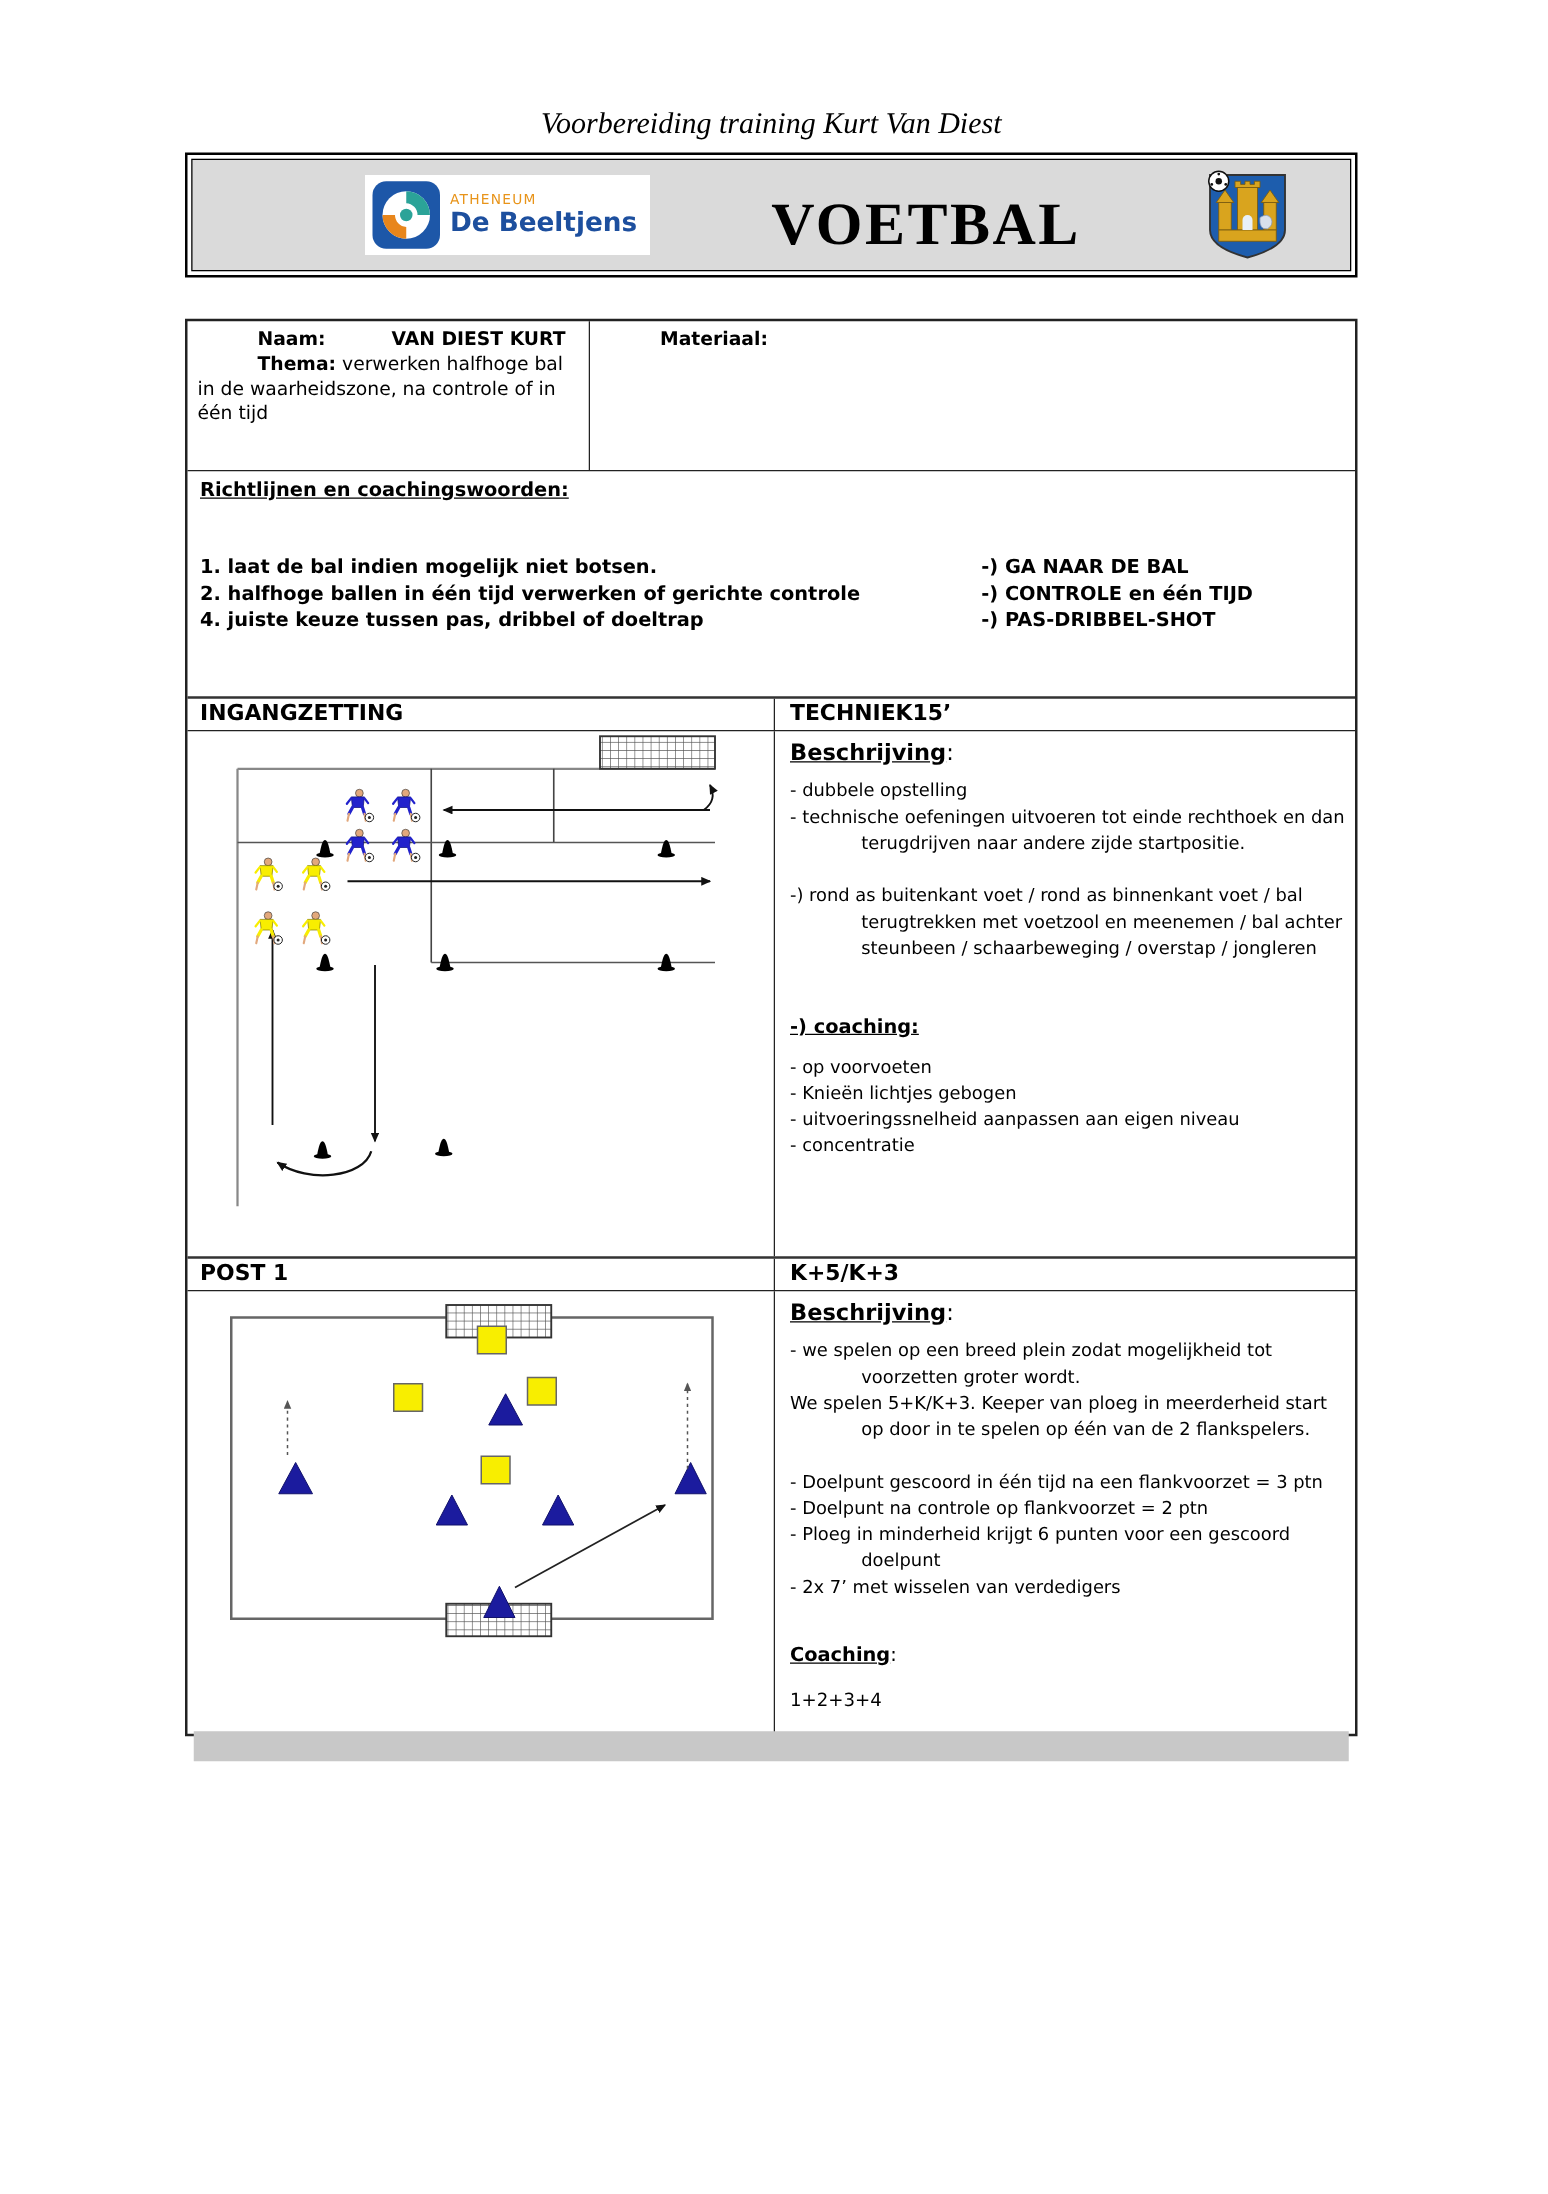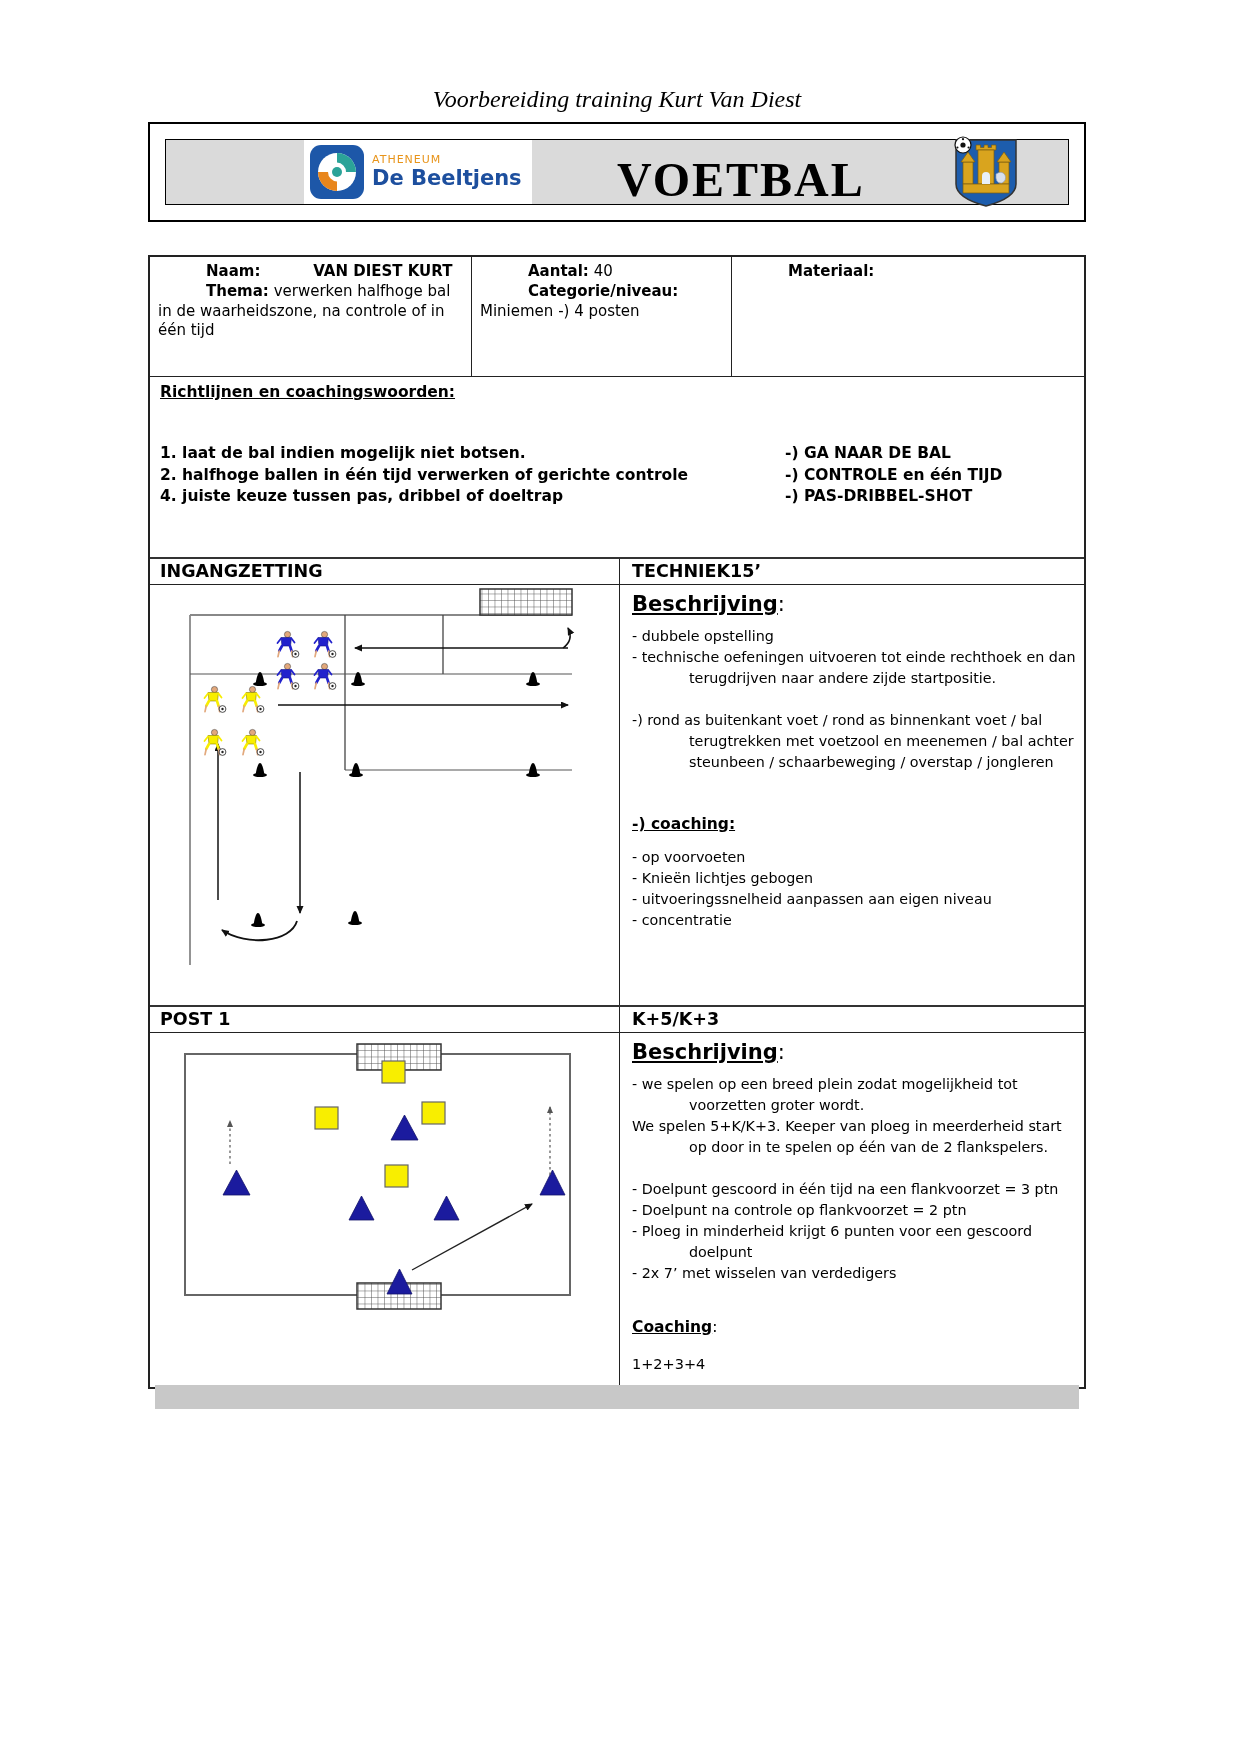--- a/index.html
+++ b/index.html
@@ -8,21 +8,21 @@
     width:1238px; height:1755px; position:relative;
     font-family:"DejaVu Sans", sans-serif; color:#000;
   }
   .doc-title {
     position:absolute; top:86px; left:148px; width:938px; text-align:center;
     font-family:"Liberation Serif", serif; font-style:italic; font-size:24px;
   }
   
   .header-box {
     position:absolute; left:148px; top:122px; width:938px; height:100px;
-    border:2.5px solid #000; background:#fff; padding:15px;
+    border:2.5px solid #000; background:#fff; padding:3px;
   }
   .header-inner {
     width:100%; height:100%; border:1.5px solid #000; background:var(--header-bg,#dadada);
     display:flex; align-items:center;
   }
   .logo {
     margin-left:138px; background:#fff; height:64px; padding:3px 10px 3px 5px;
     display:flex; align-items:center; gap:7px;
   }
   .logo-text { line-height:1.1; }
@@ -46,21 +46,21 @@
   .rl-title { text-decoration:underline; margin-bottom:42px; }
   .rl-row { display:grid; grid-template-columns:625px 1fr; line-height:21.5px; white-space:nowrap; }
   .sec-header { display:grid; grid-template-columns:470px 1fr; height:26px; border-bottom:1.5px solid #222; font-weight:bold; font-size:17.5px; }
   .sec-header .hl { padding:0 10px; border-right:1.5px solid #222; line-height:24px; }
   .sec-header .hr { display:flex; justify-content:flex-start; padding:0 12px; line-height:24px; }
   .sec-body { display:grid; grid-template-columns:470px 1fr; }
   .sec-body .dleft { border-right:1.5px solid #222; overflow:hidden; }
   .sec1-body { height:422px; border-bottom:2px solid #333; }
   .sec2-body { height:354px; }
   .dright { padding:7px 12px 0 12px; }
-  .desc-label-line { font-size:21px; }
+  .desc-label-line { font-size:18px; }
   .b-label { font-weight:bold; text-decoration:underline; }
   .desc-lines { margin-top:10px; }
   .desc-line { min-height:21px; line-height:21px; font-size:14.3px; white-space:nowrap; }
   .coach-label-1 { margin-top:42px; font-size:15.5px; font-weight:bold; text-decoration:underline; }
   .coach-lines { margin-top:14px; }
   .coach-label-2 { margin-top:34px; font-size:15.5px; }
   .coach-value { margin-top:20px; font-size:14.5px; }
   .footer-bar { position:absolute; left:155px; top:1385px; width:924px; height:24px; background:var(--footer-bar,#c8c8c8); }
   svg { display:block; }
   .c-blue   { fill:var(--team-blue,#2222cc); }
@@ -114,25 +114,20 @@
     </div>
   </div>
 </div>
 
 <div class="main-table">
 
   <div class="row1">
     <div class="cell">
       <div><span class="bold">Naam:</span> <span class="bold">VAN DIEST KURT</span></div>
       <div><span class="bold">Thema:</span> <span>verwerken halfhoge bal in de waarheidszone, na controle of in één tijd</span></div>
-    </div>
-    <div class="cell">
-      <div><span class="bold">Aantal:</span> <span>40</span></div>
-      <div class="bold">Categorie/niveau:</div>
-      <div>Miniemen -) 4 posten</div>
     </div>
     <div class="cell">
       <div class="bold">Materiaal:</div>
     </div>
   </div>
 
   <div class="row2">
     <div class="rl-title">Richtlijnen en coachingswoorden:</div>
     <div>
 

